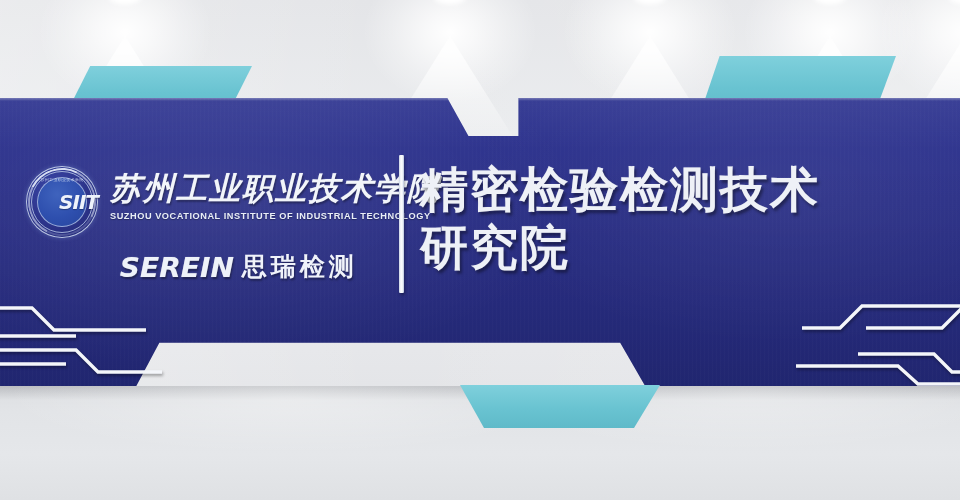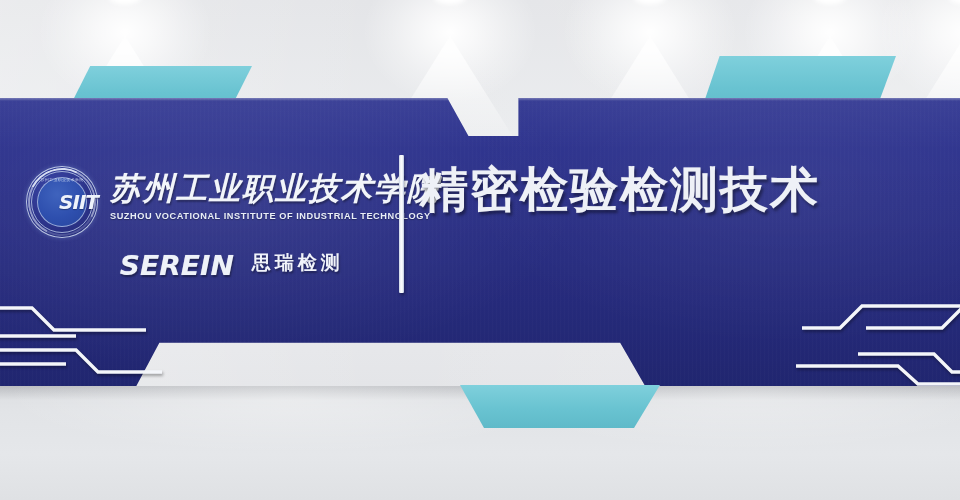--- a/index.html
+++ b/index.html
@@ -145,30 +145,30 @@
     white-space:nowrap;
   }
   .uni-en{
     position:absolute; left:92px; top:52px;
     font-size:9.2px; line-height:12px; font-weight:bold;
     color:#e9eef7; letter-spacing:.55px;
     white-space:nowrap;
     text-shadow:0 1px 1px rgba(0,0,0,.3);
   }
 
-  .serein-row{ position:absolute; left:104px; top:92px; display:flex; align-items:flex-start; gap:20px; }
+  .serein-row{ position:absolute; left:104px; top:92px; display:flex; align-items:flex-end; gap:10px; }
   .serein-en{
     font-size:27px; font-weight:bold; letter-spacing:0px;
     font-family:"DejaVu Sans", sans-serif;
     color:#eef2f9; font-style:italic;
     text-shadow:1px 2px 2px rgba(0,0,0,.4), 0 0 1px rgba(255,255,255,.55);
     transform:scaleX(1.04);
   }
   .serein-cn{
-    font-size:19px; font-weight:bold; letter-spacing:4px;
+    font-size:25px; font-weight:bold; letter-spacing:4px;
     font-family:"DejaVu Sans", sans-serif;
     color:#f0f3fa;
     text-shadow:1px 2px 2px rgba(0,0,0,.35);
   }
 
   
   .divider{
     position:absolute; left:399px; top:155px; width:5px; height:138px;
     background:linear-gradient(90deg,#c9d2e4 0%,#ffffff 40%,#eef2f8 70%,#b9c3da 100%);
     box-shadow:1px 2px 3px rgba(0,0,0,.30);
@@ -267,20 +267,21 @@
     <div class="serein-row">
       <div class="serein-en">SEREIN</div>
       <div class="serein-cn">思瑞检测</div>
     </div>
   </div>
 
   <div class="divider"></div>
 
   <div class="title">
     <div>精密检验检测技术</div>
+    <div>研究院</div>
   </div>
 
   <div class="circuit left">
     <svg width="250" height="86" viewBox="0 0 250 86">
       <path d="M -10 12 L 38 12 L 60 34 L 152 34"></path>
       <path d="M -10 40 L 82 40"></path>
       <path d="M -10 54 L 82 54 L 104 76 L 168 76"></path>
       <path d="M -10 68 L 72 68"></path>
     </svg>
   </div>

